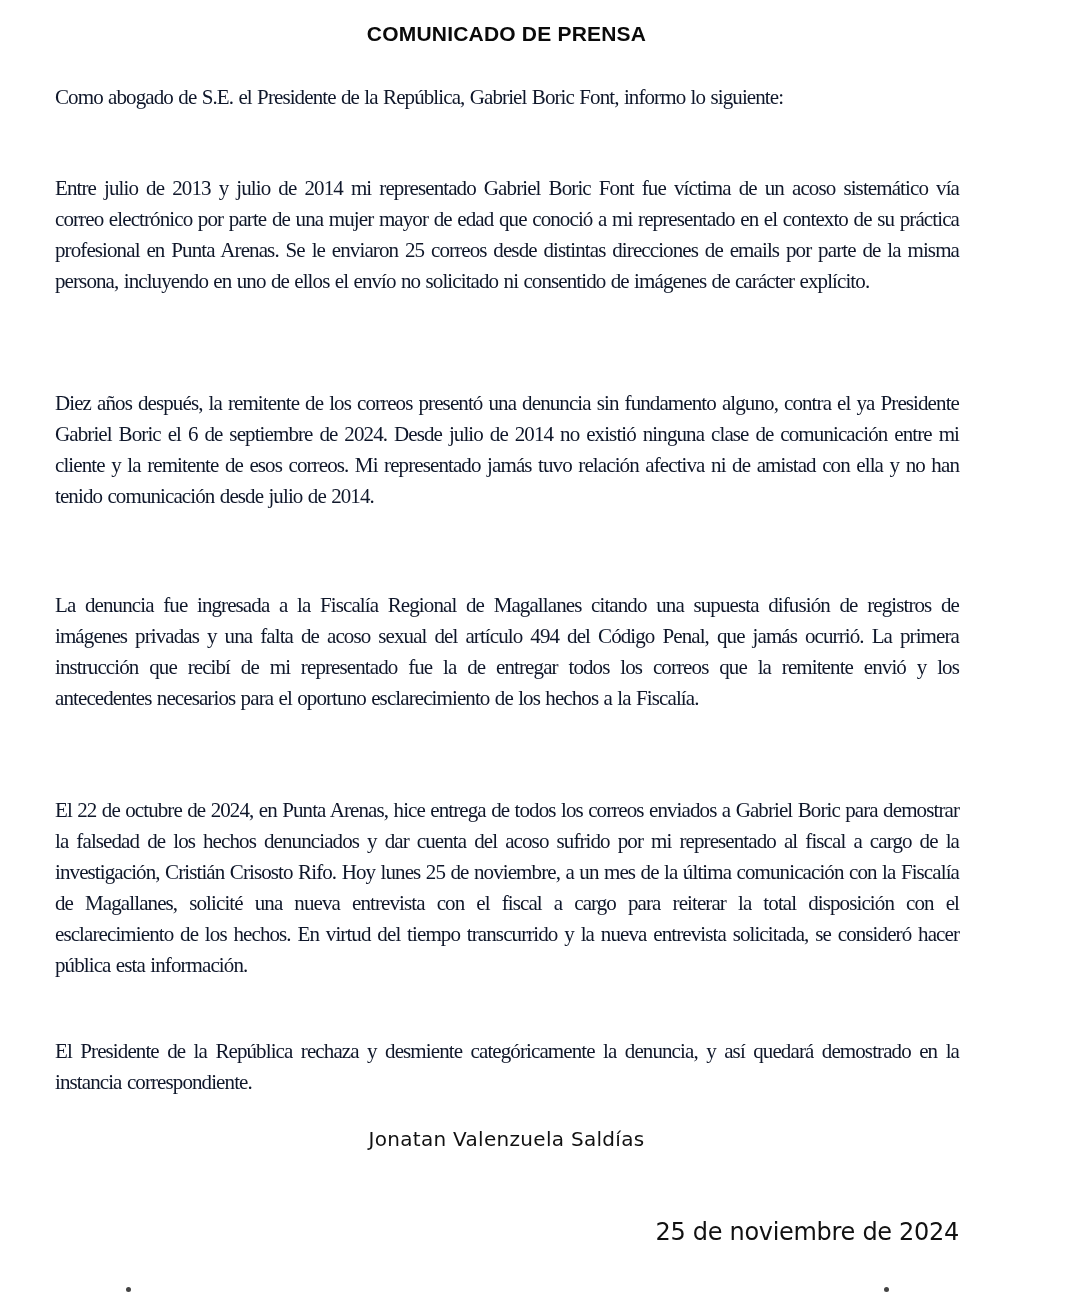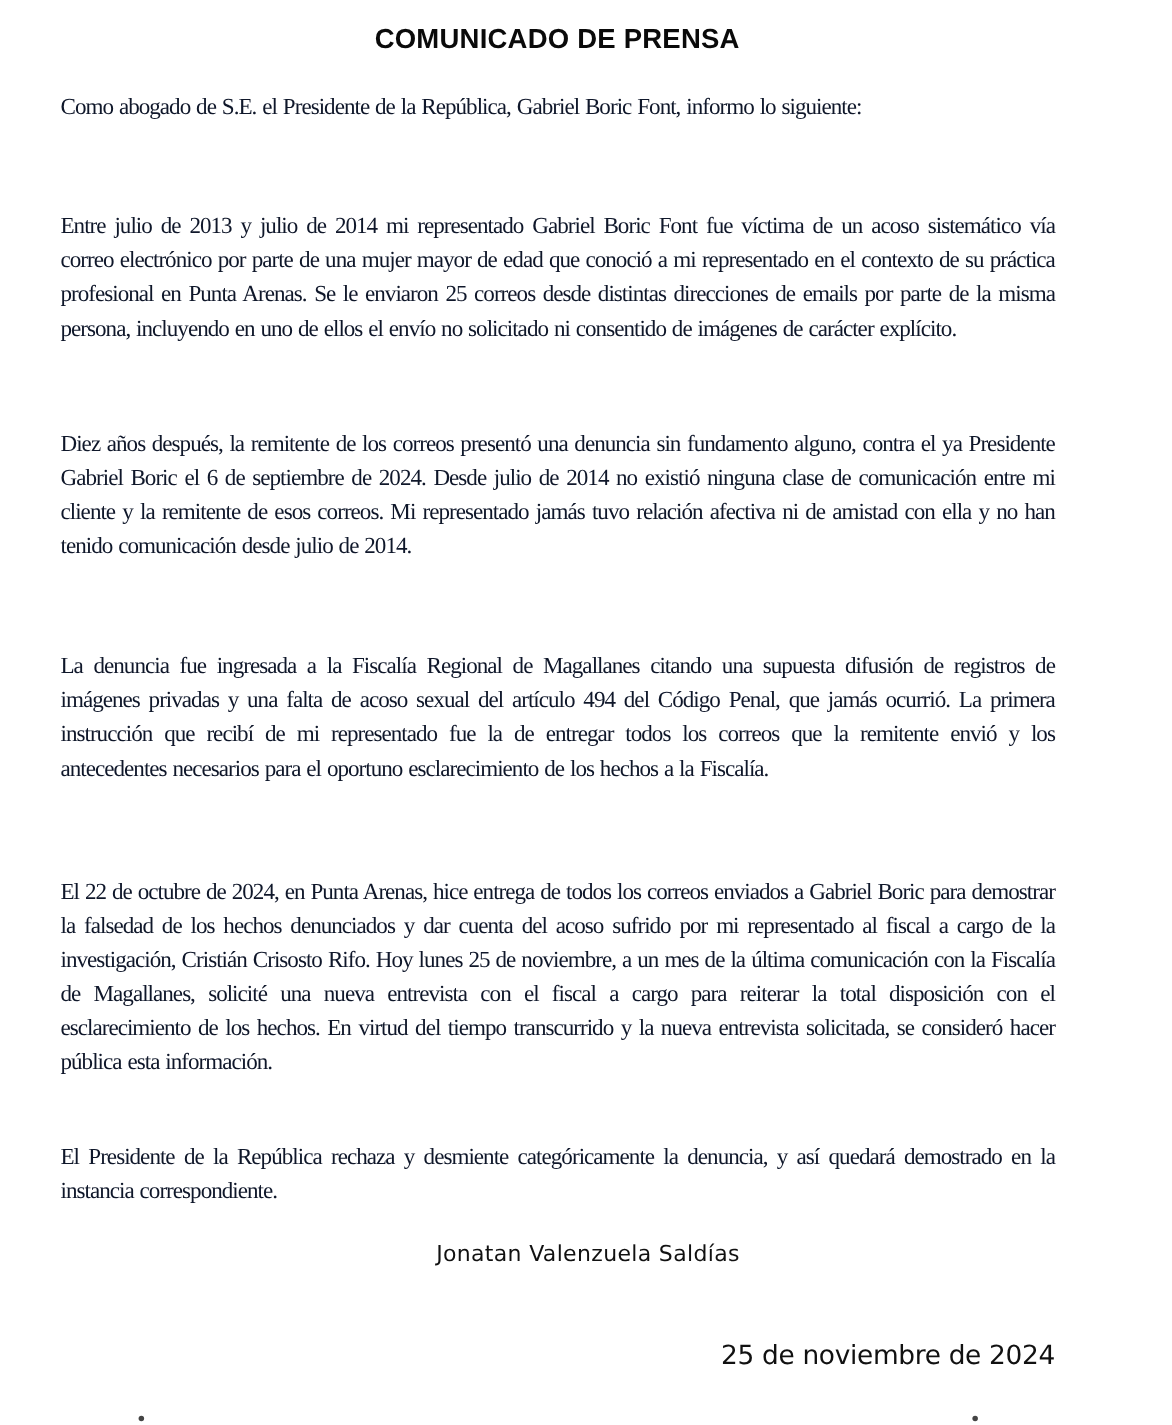--- a/index.html
+++ b/index.html
@@ -1,38 +1,38 @@
 <!DOCTYPE html>
 <html><head>
   <meta charset="utf-8">
   <style>
     html, body { margin: 0; padding: 0; background: #ffffff; }
     body { width: 1065px; height: 1295px; position: relative; overflow: hidden; }
     .page { position: absolute; left: 0; top: 0; width: 1065px; height: 1295px; background: #fff; color: #111; }
     .title {
       position: absolute; left: 0; width: 1013px; top: 22px; text-align: center;
-      font-family: "Liberation Sans", sans-serif; font-weight: bold; font-size: 25px;
+      font-family: "Liberation Sans", sans-serif; font-weight: bold; font-size: 21px;
       color: #0a0a0a; letter-spacing: 0.2px;
     }
     .body-text {
       position: absolute; left: 55px; width: 904px;
       font-family: Liberation Serif, serif; font-stretch: condensed;
       font-size: 21px; line-height: 31px; color: #0f172a;
       text-align: justify; letter-spacing: -0.9px; word-spacing: 1px;
     }
     .body-text p { margin: 0; }
     .p1 { top: 82px; }
-    .p2 { top: 190px; }
+    .p2 { top: 173px; }
     .p3 { top: 388px; }
     .p4 { top: 590px; }
     .p5 { top: 795px; }
     .p6 { top: 1004px; margin-top: 32px; }
     .signature {
       position: absolute; top: 1127px; left: 0; width: 1013px; text-align: center;
-      font-family: "DejaVu Sans", sans-serif; font-size: 20px; color: #111; letter-spacing: 0.3px; padding-left: 28px;
+      font-family: "DejaVu Sans", sans-serif; font-size: 20px; color: #111; letter-spacing: 0.3px;
     }
     .date {
       position: absolute; top: 1218px; right: 106px;
       font-family: "DejaVu Sans", sans-serif; font-size: 24px; color: #111; letter-spacing: -0.3px;
     }
     .dot { position: absolute; top: 1287px; width: 5px; height: 5px; border-radius: 50%; background: #444; }
     .dot-left { left: 126px; }
     .dot-right { left: 884px; }
   </style>
 </head>

